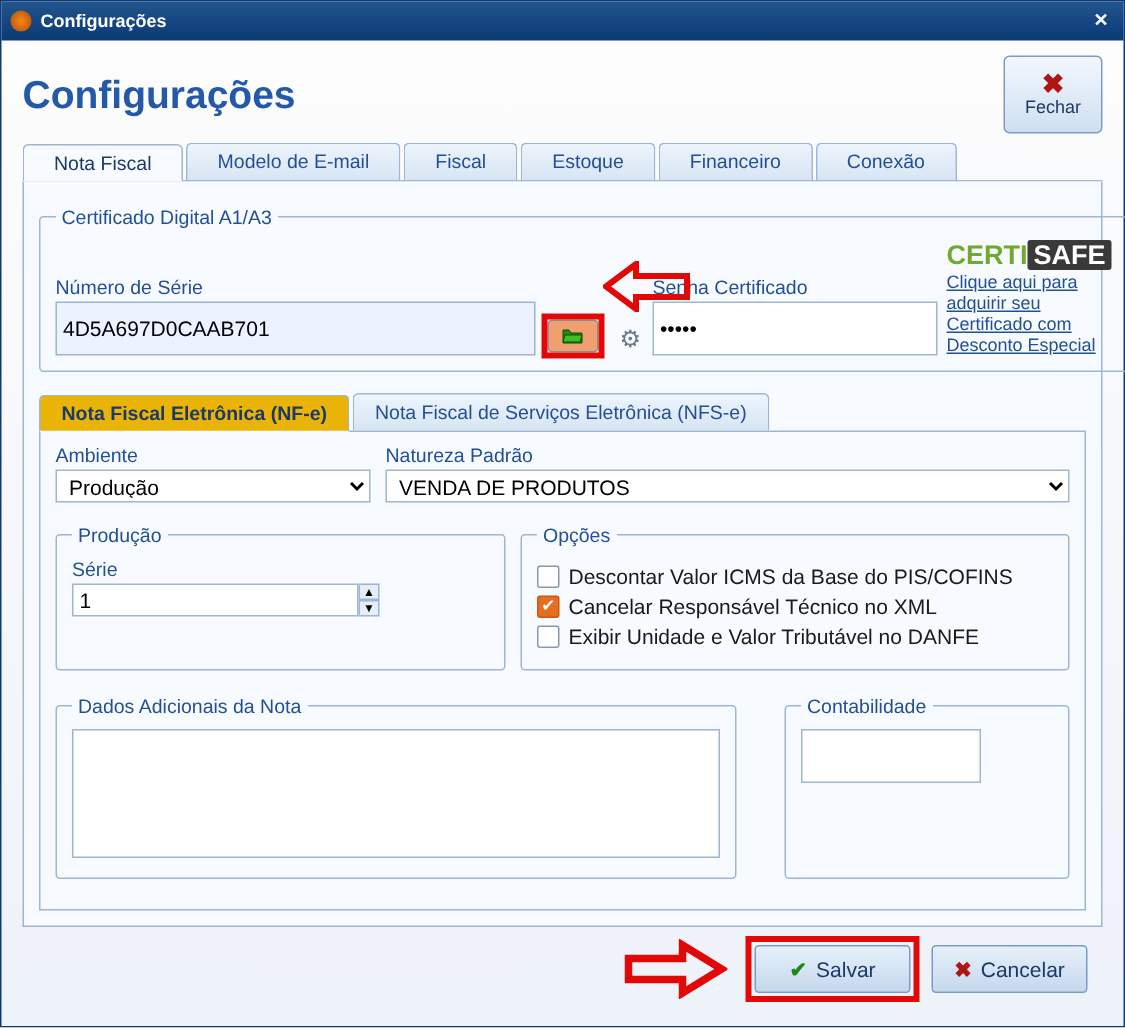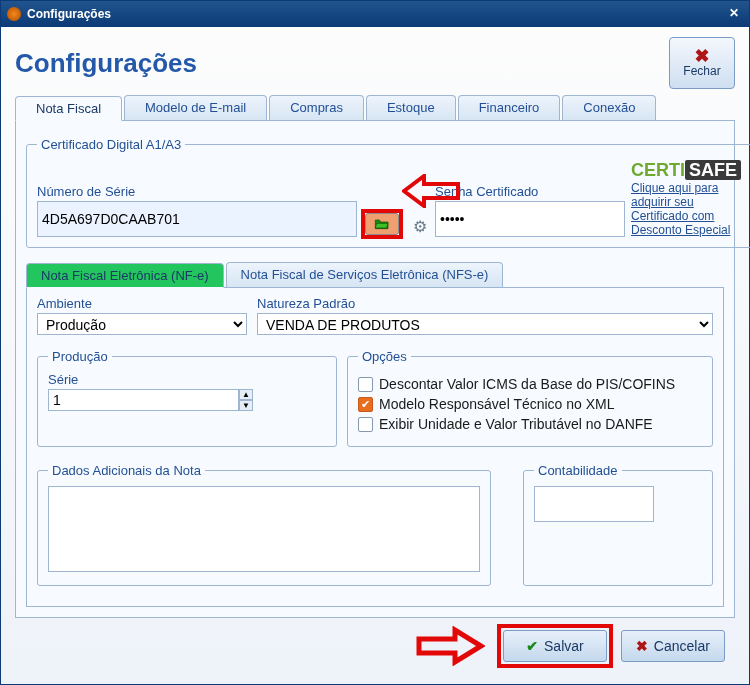--- a/index.html
+++ b/index.html
@@ -188,24 +188,25 @@
   .subtab {
     padding: 4px 14px;
     border: 1px solid #9fb6d3;
     border-bottom: none;
     background: linear-gradient(#edf4fc,#d7e5f3);
     color:#235095; margin-right:2px;
     border-top-left-radius:4px; border-top-right-radius:4px;
     cursor:pointer;
   }
   .subtab.active {
-    background:#22c55e;
+    background:#eab308;
     position:relative; top:1px;
     border-bottom:1px solid #f7fbff;
     color:#1b3a66;
+    font-weight:bold;
   }
   .subpanel {
     border:1px solid #9fb6d3;
     background:#f7fbff;
     padding:8px 10px;
     flex:1;
     display:flex; flex-direction:column;
   }
   .row { display:flex; gap:10px; }
   .col { display:flex; flex-direction:column; }
@@ -266,21 +267,21 @@
       <div class="page-title">Configurações</div>
       <div class="close-btn">
         <div class="x-icon">✖</div>
         <div>Fechar</div>
       </div>
     </div>
 
     <div class="tabstrip">
       <div class="tab active">Nota Fiscal</div>
       <div class="tab">Modelo de E-mail</div>
-      <div class="tab">Compras</div>
+      <div class="tab">Fiscal</div>
       <div class="tab">Estoque</div>
       <div class="tab">Financeiro</div>
       <div class="tab">Conexão</div>
     </div>
 
     <div class="panel">
 
       <fieldset class="group" style="position:relative;">
         <legend>Certificado Digital A1/A3</legend>
         <div class="cert-row">
@@ -363,21 +364,21 @@
           </fieldset>
 
           <fieldset class="group" style="flex:1;">
             <legend>Opções</legend>
             <div class="checkbox-row">
               <div class="checkbox"></div>
               <span>Descontar Valor ICMS da Base do PIS/COFINS</span>
             </div>
             <div class="checkbox-row">
               <div class="checkbox checked"></div>
-              <span>Modelo Responsável Técnico no XML</span>
+              <span>Cancelar Responsável Técnico no XML</span>
             </div>
             <div class="checkbox-row">
               <div class="checkbox"></div>
               <span>Exibir Unidade e Valor Tributável no DANFE</span>
             </div>
           </fieldset>
         </div>
 
         <div class="row" style="margin-top:4px;gap:32px;">
           <fieldset class="group" style="flex:1;">

